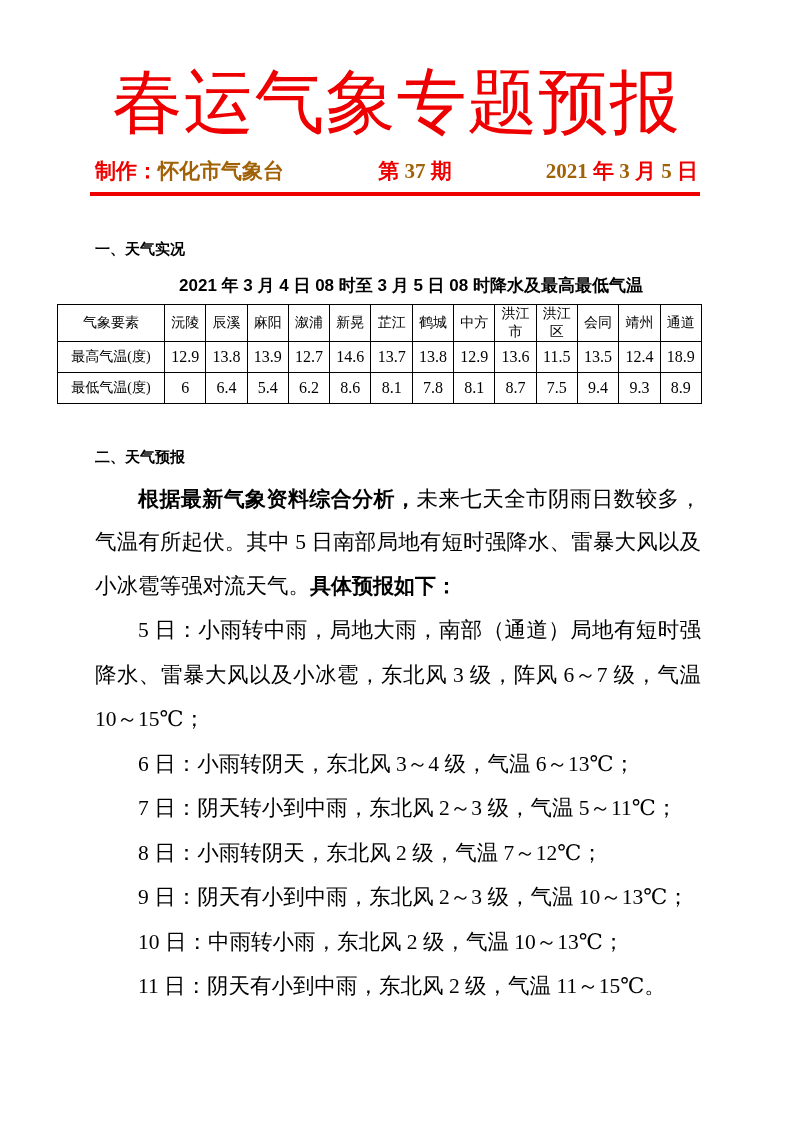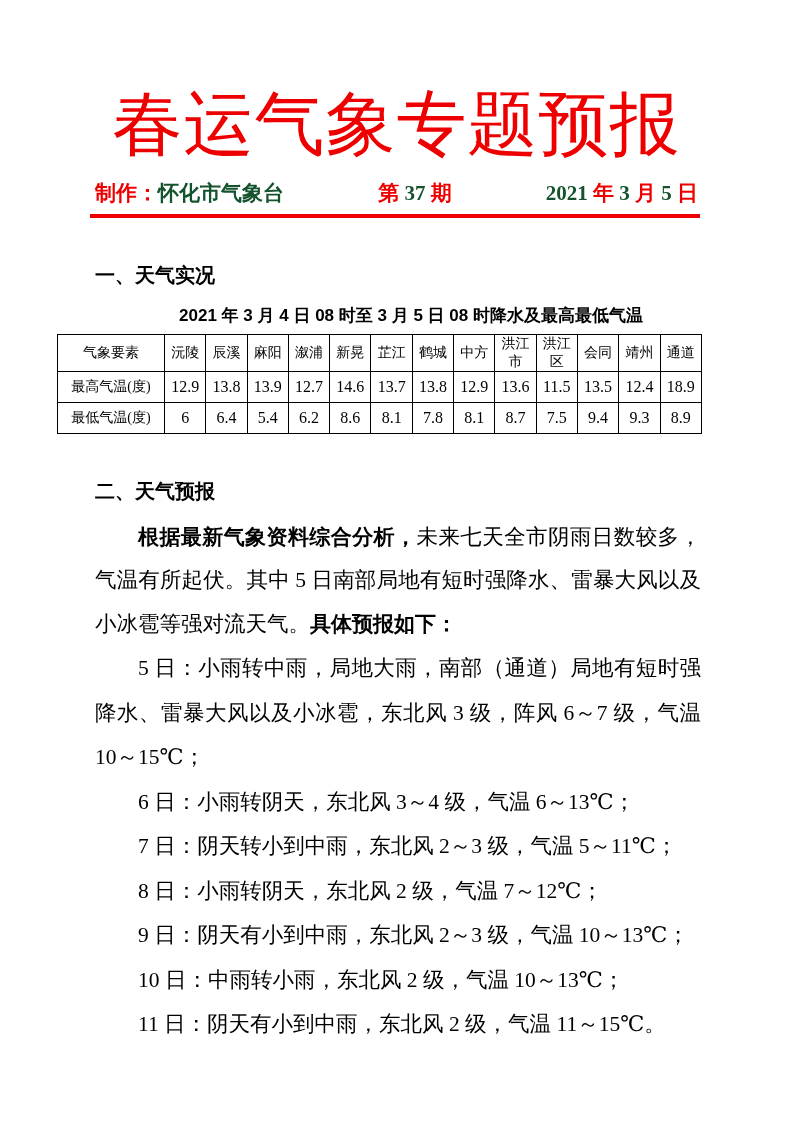--- a/index.html
+++ b/index.html
@@ -8,50 +8,50 @@
     width: 793px;
     height: 1122px;
     background: #ffffff;
     color: #000000;
     font-family: "Liberation Serif", "DejaVu Serif", serif;
     overflow: hidden;
     box-sizing: border-box;
   }
   .doc-title {
     margin: 0;
-    padding-top: 86px;
+    padding-top: 64px;
     text-align: center;
     font-size: 70px;
     line-height: 1.1;
     font-weight: 400;
     letter-spacing: 1px;
     color: var(--accent, #ee0000);
     font-family: "Liberation Serif", "DejaVu Serif", serif;
     white-space: nowrap;
   }
   .masthead {
     margin: 16px 95px 0 95px;
     display: flex;
     justify-content: space-between;
     align-items: baseline;
     font-size: 21px;
     font-weight: bold;
     font-family: "Liberation Serif", "DejaVu Serif", serif;
   }
   .red-text { color: var(--accent, #ee0000); }
-  .black-text { color: #14532d; }
+  .black-text { color: #a16207; }
   .masthead .seg { white-space: nowrap; }
   .header-divider {
     margin: 7px 93px 0 90px;
     height: 4px;
     background: var(--accent, #ee0000);
   }
   .section-heading {
     margin: 44px 0 0 95px;
-    font-size: 20px;
+    font-size: 15px;
     font-weight: bold;
     font-family: "Liberation Sans", "DejaVu Sans", sans-serif;
   }
   .table-caption {
     margin-top: 15px;
     text-align: center;
     font-size: 17px;
     font-weight: bold;
     font-family: "Liberation Sans", "DejaVu Sans", sans-serif;
     padding-left: 29px;

